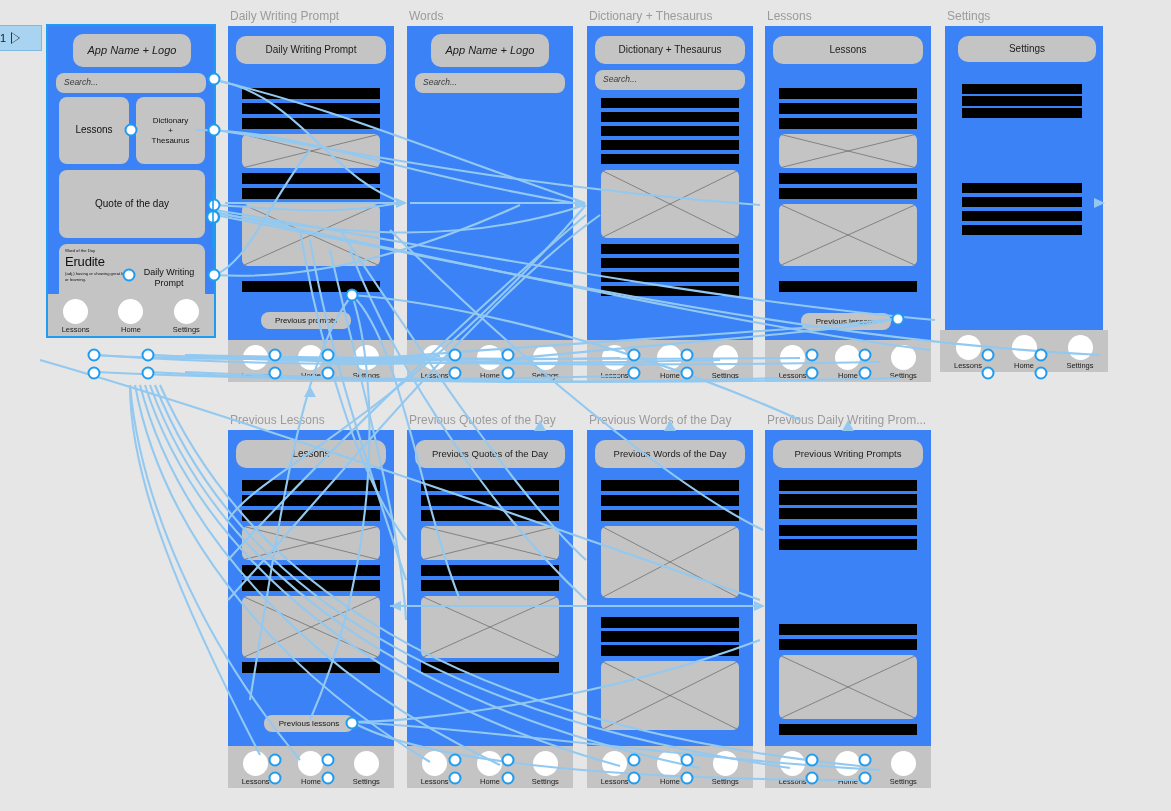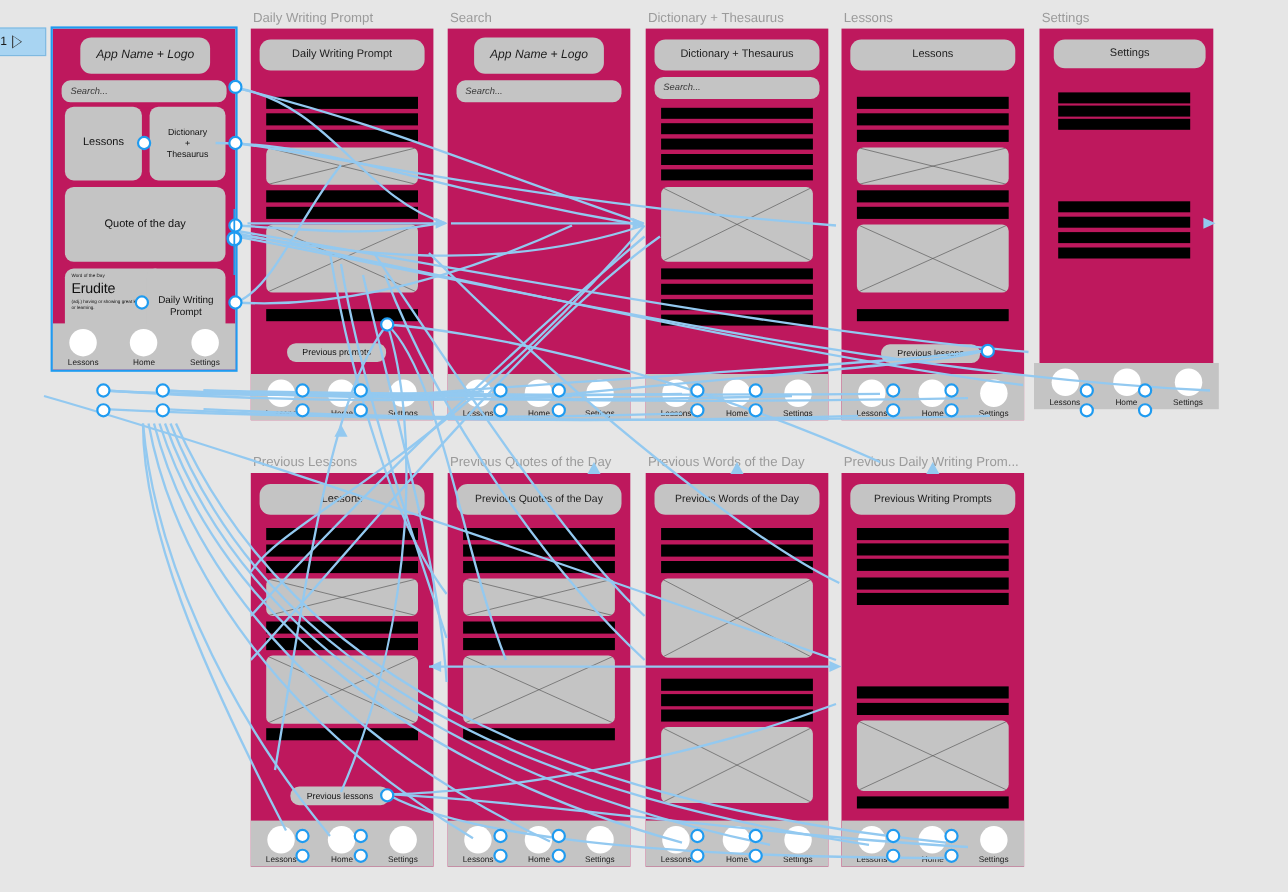--- a/index.html
+++ b/index.html
@@ -37,21 +37,21 @@
 
   
   .frame{position:absolute;}
   .frame-label{
     position:absolute;left:2px;top:-17px;
     font-size:12px;color:#9b9b9b;white-space:nowrap;
   }
   .frame.selected > .frame-label{color:#404040;margin-top:44px;}
   .screen{
     position:absolute;left:0;top:0;
-    background:#be185d;
+    background:#3b82f6;
     box-sizing:border-box;
     overflow:hidden;
   }
   .frame.selected .screen{outline:2px solid #1f9bf0;outline-offset:0px;}
 
   
   .pill{
     background:#c4c4c4;border-radius:9px;
     display:flex;align-items:center;justify-content:center;
     box-sizing:border-box;
@@ -186,21 +186,21 @@
           </div>
         <div class="navitem">
             <div class="navcircle"></div>
             <div class="navlabel">Settings</div>
           </div>
       </div>
     </div>
   </div>
 
   <div class="frame" style="left:407px;top:26px;">
-    <div class="frame-label">Search</div>
+    <div class="frame-label">Words</div>
     <div class="screen" style="width:166px;height:356px;">
       <div class="pill title italic" style="position:absolute;left:24px;top:8px;width:118px;height:33px;">App Name + Logo</div>
       <div class="pill search" style="position:absolute;left:8px;top:47px;width:150px;height:20px;">Search...</div>
       <div class="navbar">
         <div class="navitem">
             <div class="navcircle"></div>
             <div class="navlabel">Lessons</div>
           </div>
         <div class="navitem">
             <div class="navcircle"></div>

